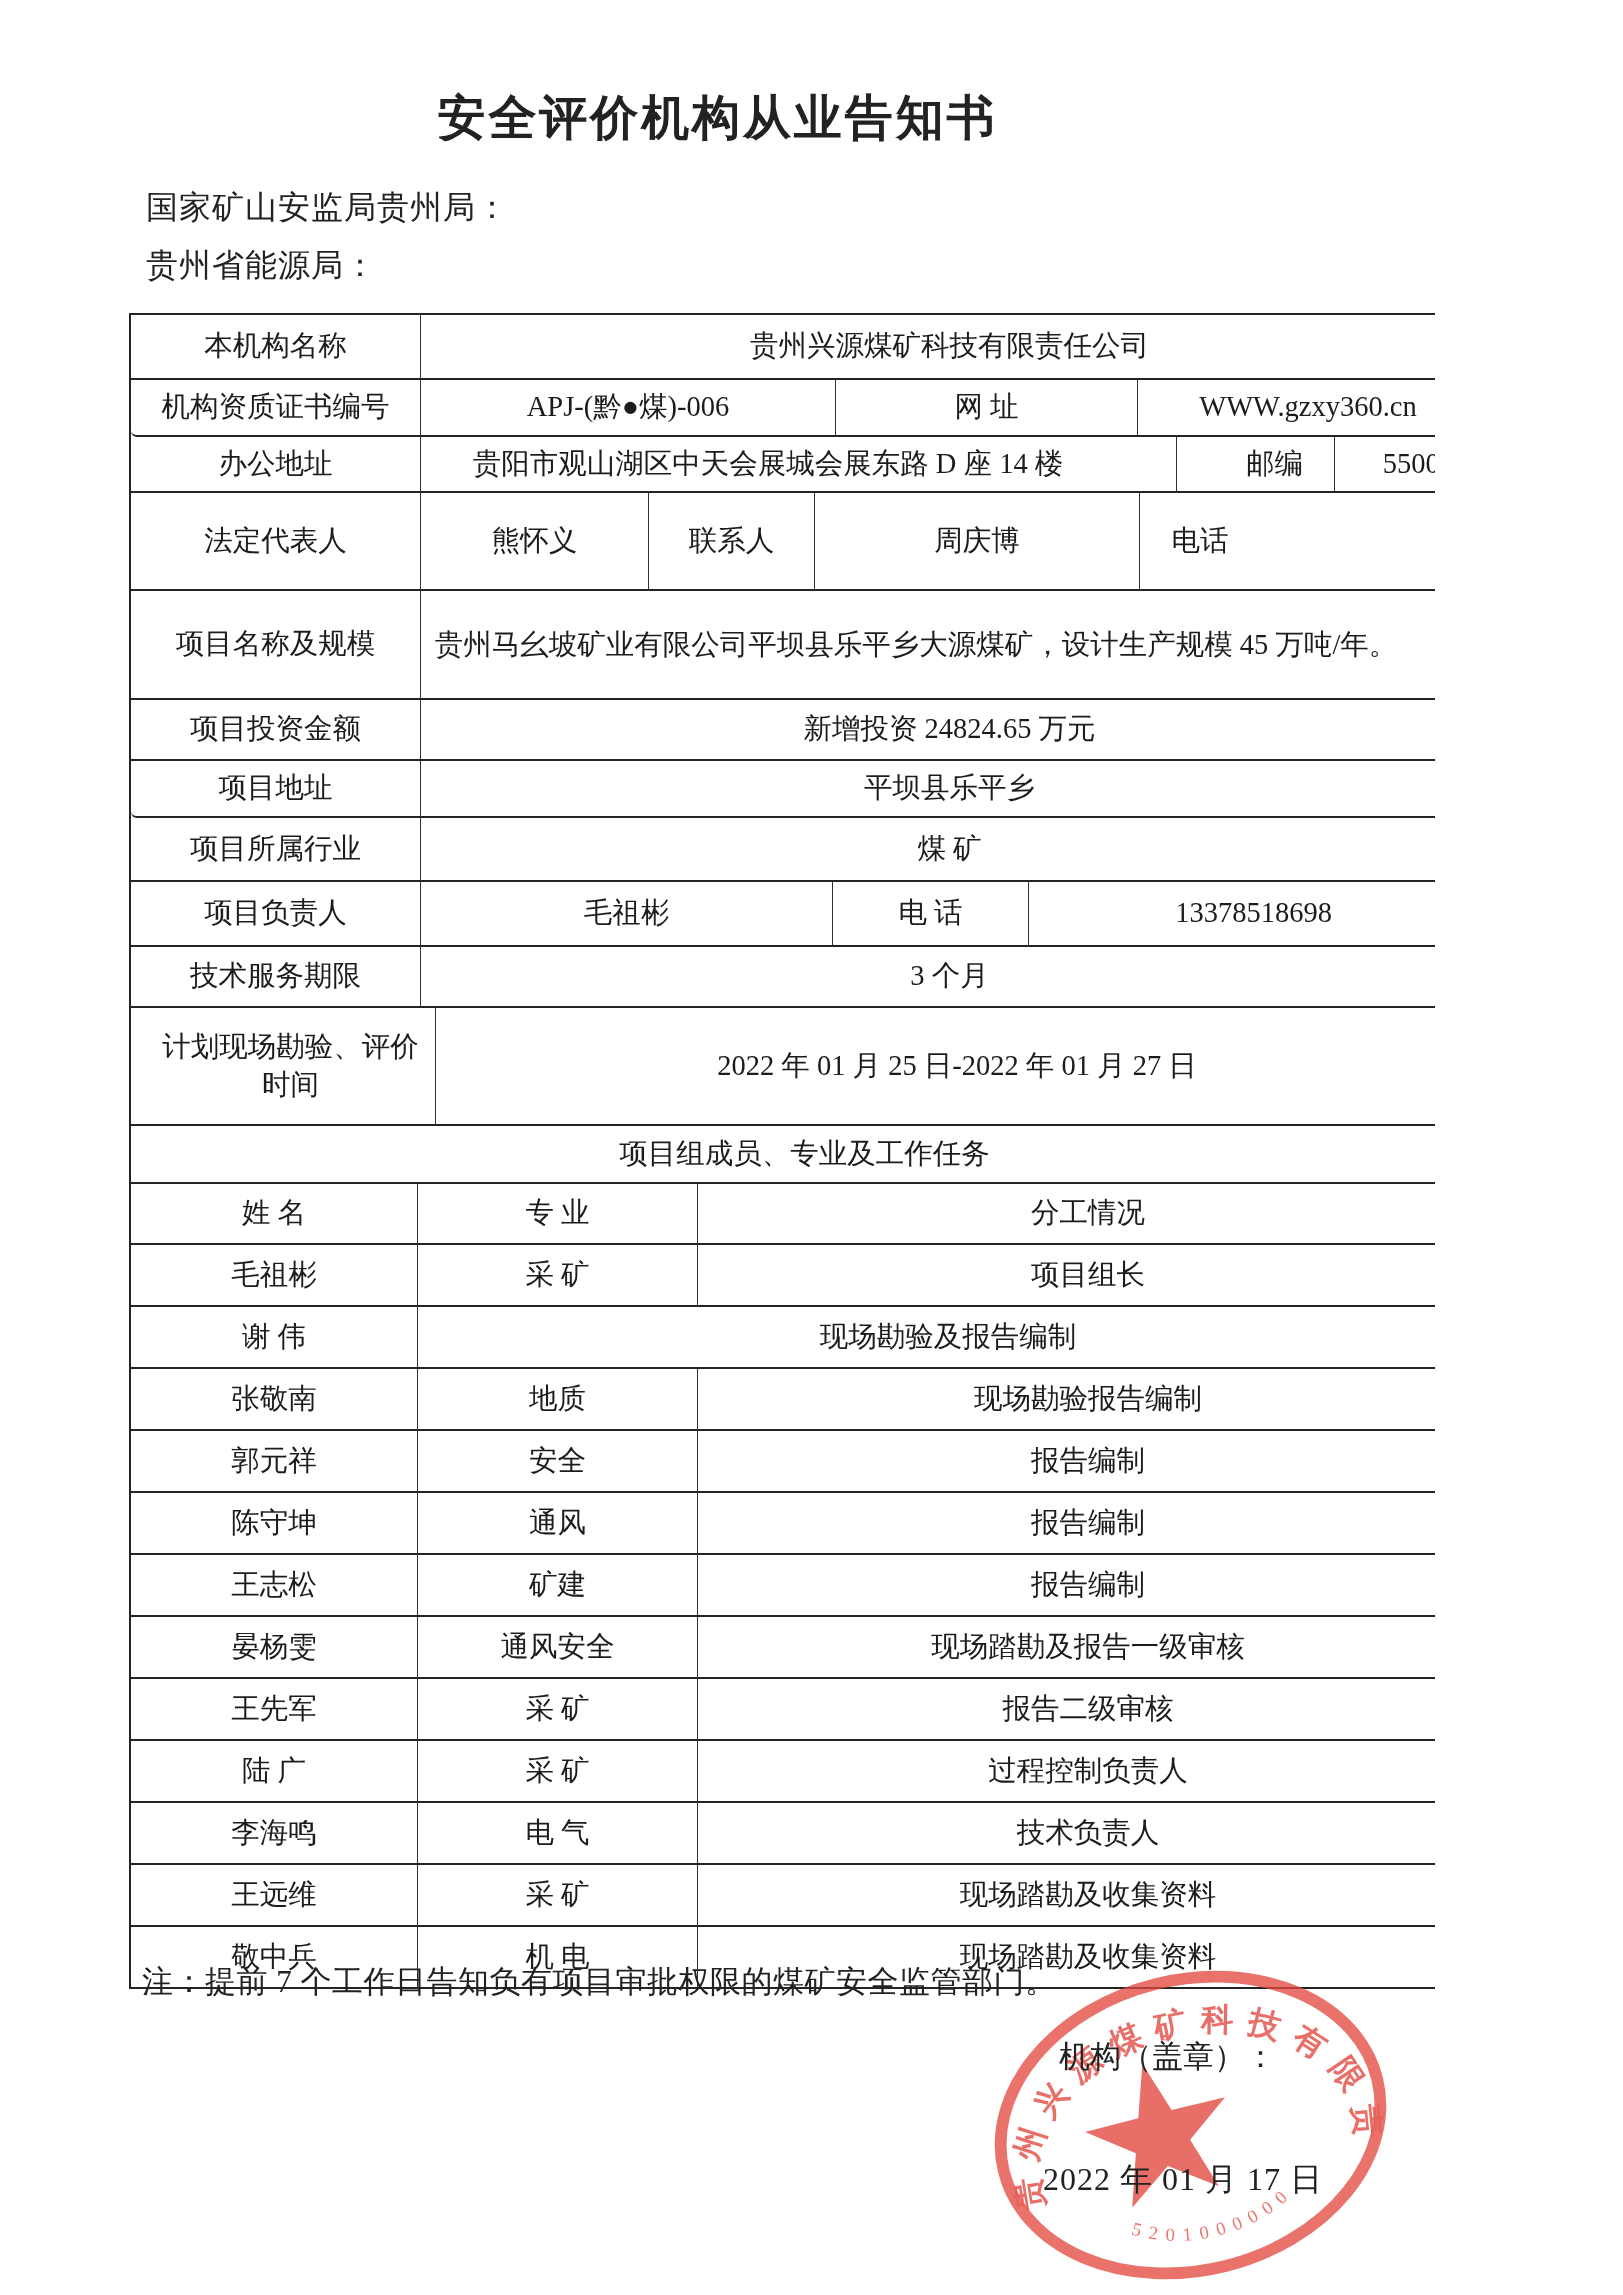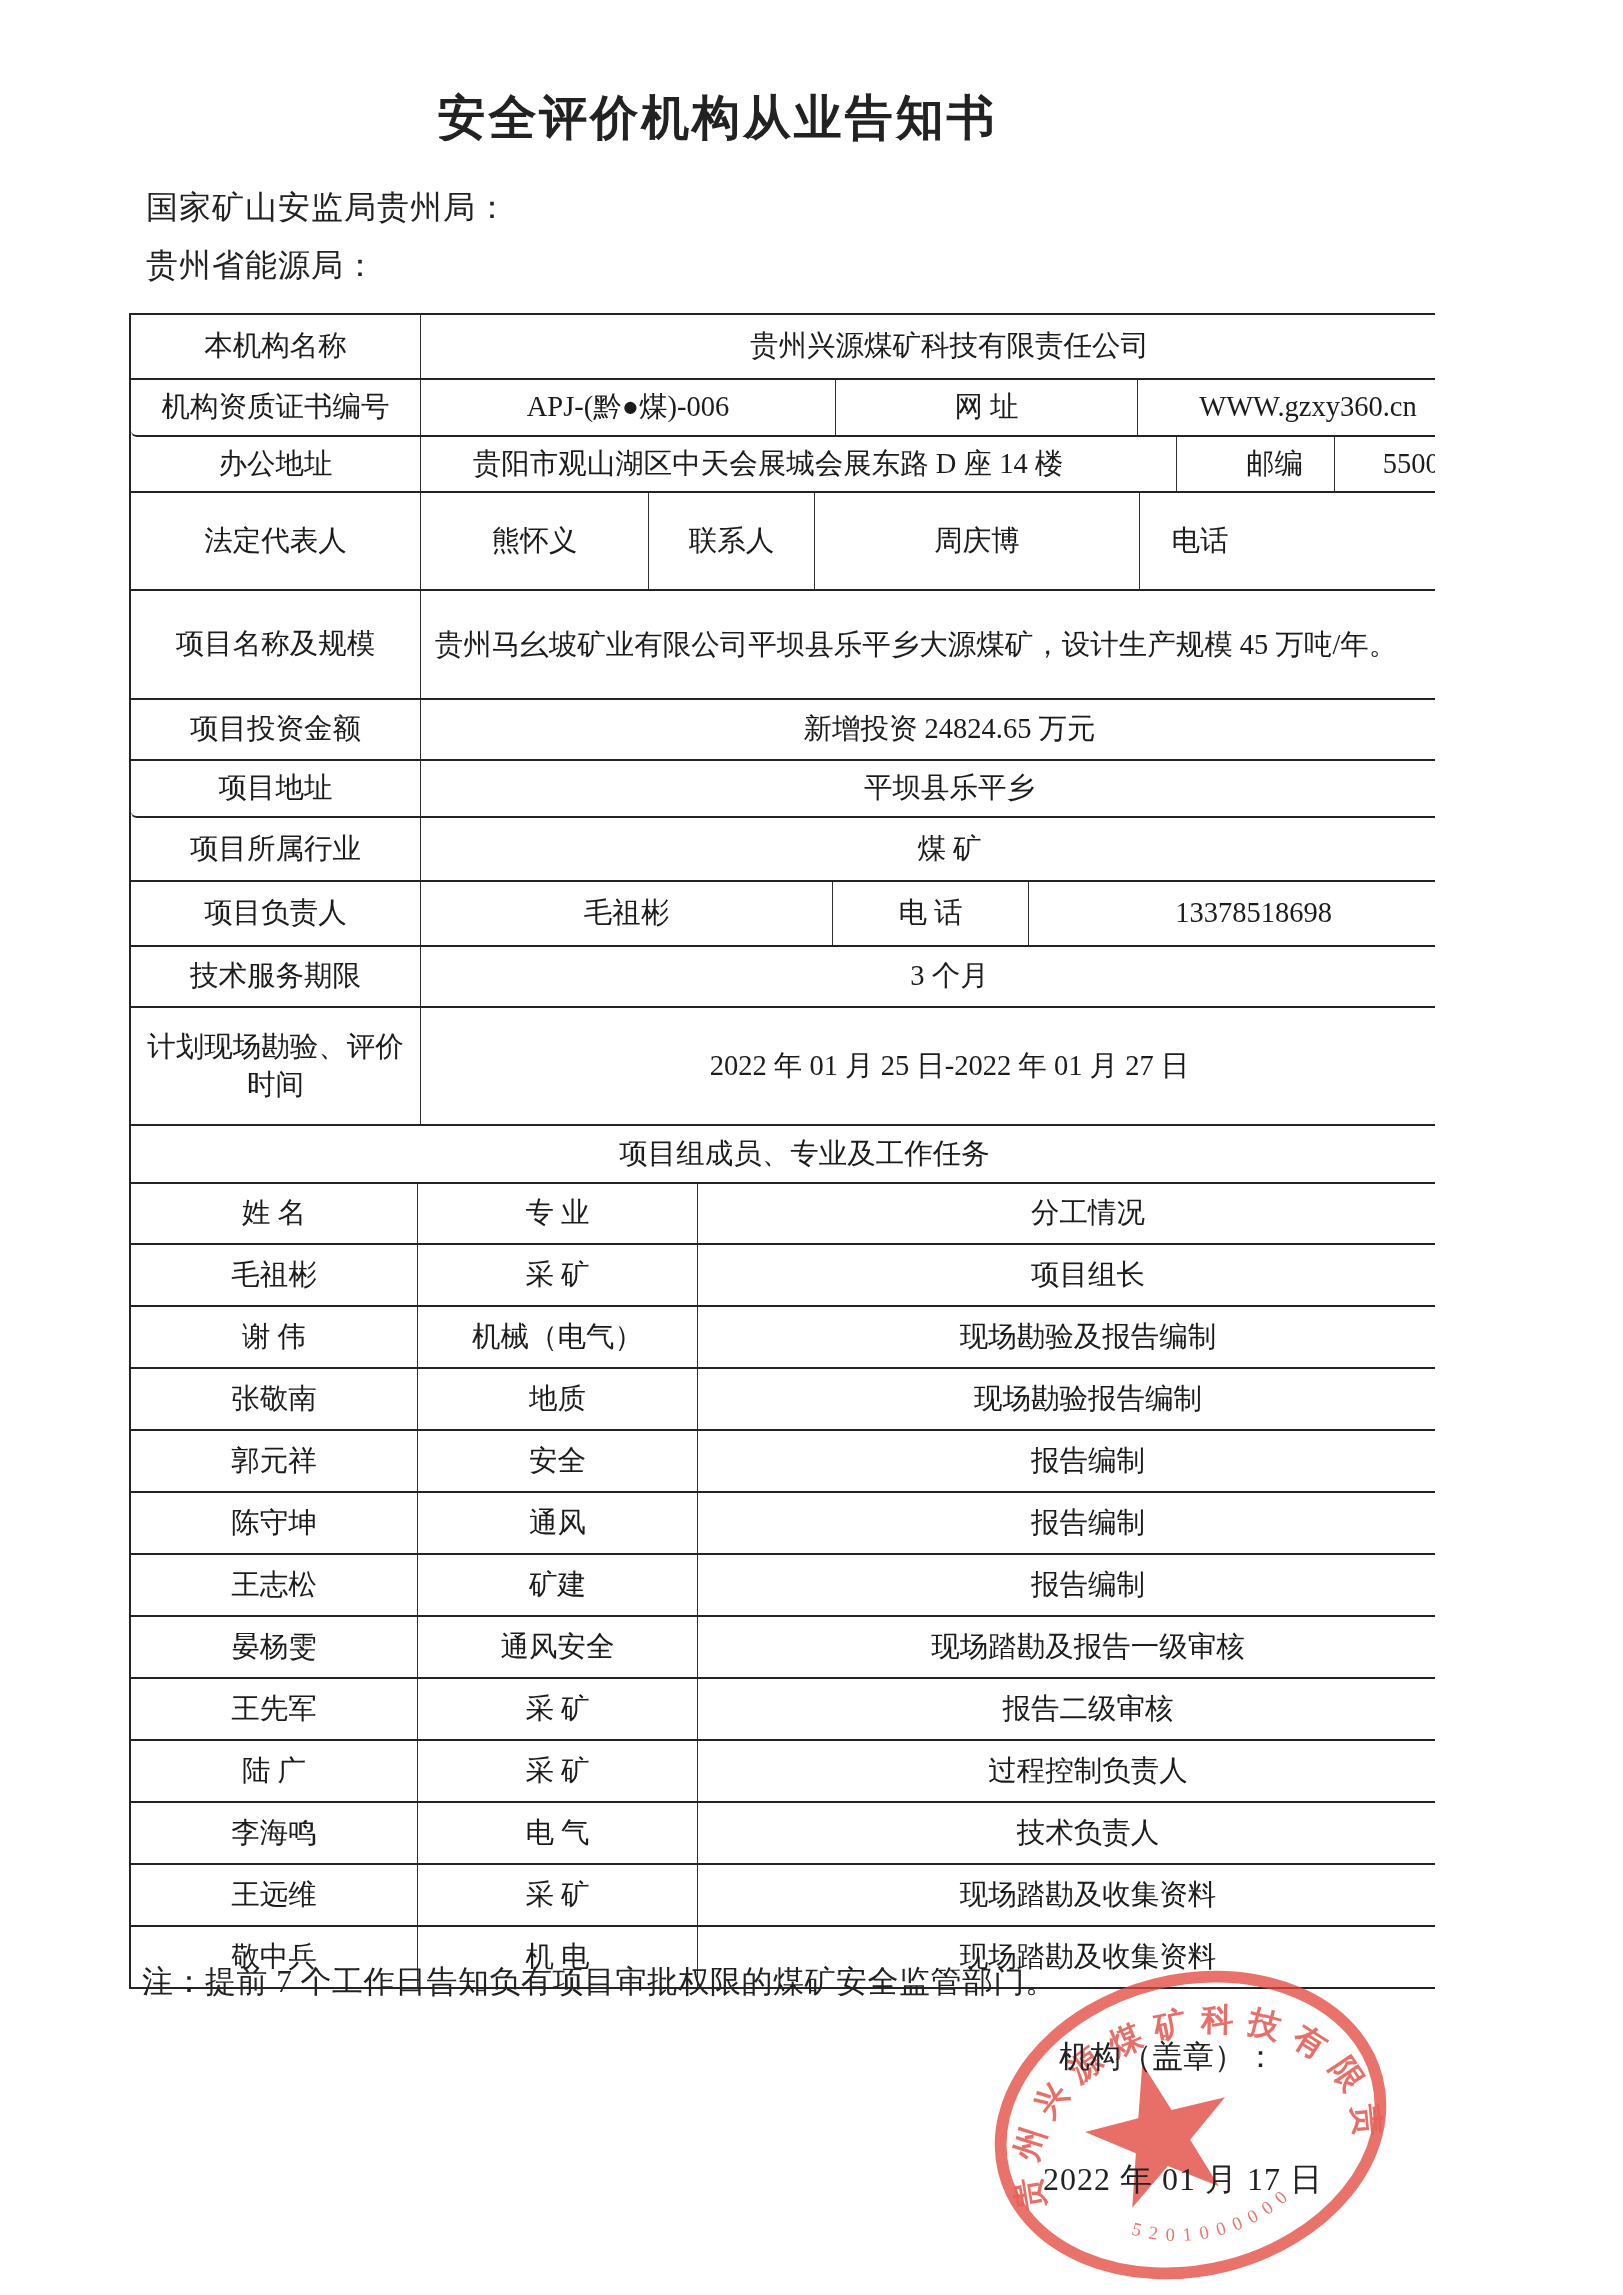--- a/index.html
+++ b/index.html
@@ -53,21 +53,21 @@
   .w4b{width:166px; flex:none;}
   .w4c{width:325px; flex:none;}
   .w4d{width:120px; flex:none;}
   .w9a{width:412px; flex:none;}
   .w9b{width:196px; flex:none;}
   .wm1{width:287px; flex:none;}
   .wm2{width:280px; flex:none;}
   
   .h128{height:63px;} .h112{height:55px;border-radius:6px;} .h110{height:54px;gap:38px;}
   .h196{height:96px;} .h218{height:107px;} .h120{height:59px;}
-  .h126{height:62px;} .h236{height:116px;} .h114{height:56px;}
+  .h126{height:62px;} .h236{height:116px;padding-left:15px;} .h114{height:56px;}
   .h122{height:60px;}
   .phone-cell{
     word-break:break-all; line-height:45px;
     justify-content:flex-start; text-align:left; padding:2px 8.8px;
   }
   .pname-val{line-height:52px; align-items:center;}
 
   
   .note{
     position:absolute; left:142px; top:1961px;
@@ -173,21 +173,20 @@
       <div class="c flex1">分工情况</div>
     </div>
 
     <div class="row h122">
       <div class="c wm1">毛祖彬</div>
       <div class="c wm2">采  矿</div>
       <div class="c flex1">项目组长</div>
     </div>
     <div class="row h122">
       <div class="c wm1">谢  伟</div>
-      <div class="c wm2">机械（电气）</div>
       <div class="c flex1">现场勘验及报告编制</div>
     </div>
     <div class="row h122">
       <div class="c wm1">张敬南</div>
       <div class="c wm2">地质</div>
       <div class="c flex1">现场勘验报告编制</div>
     </div>
     <div class="row h122">
       <div class="c wm1">郭元祥</div>
       <div class="c wm2">安全</div>

